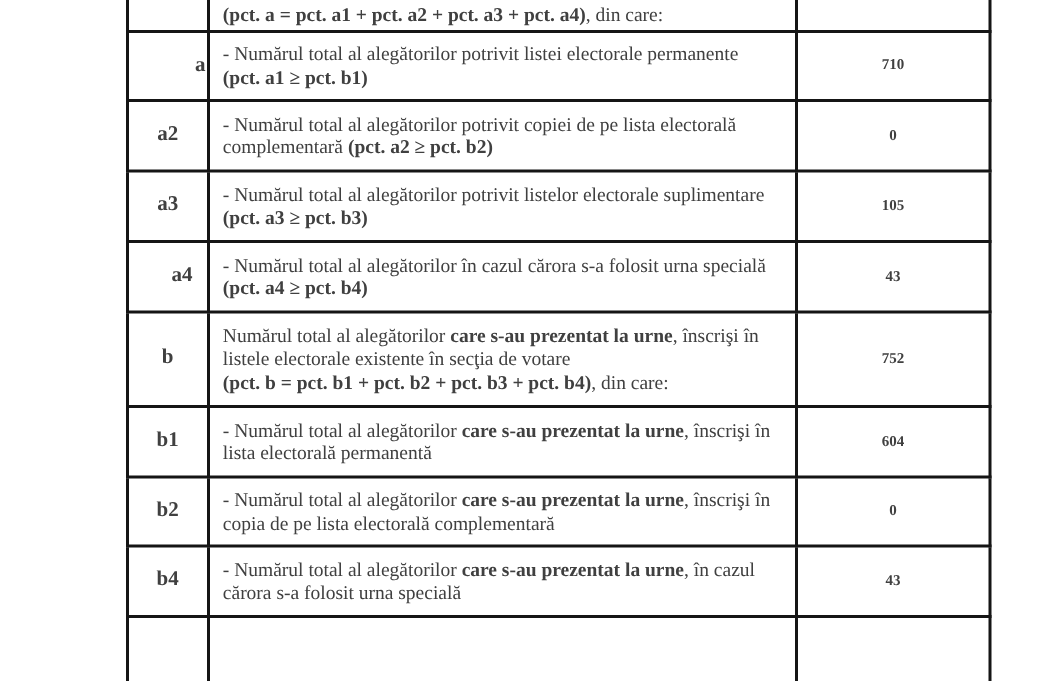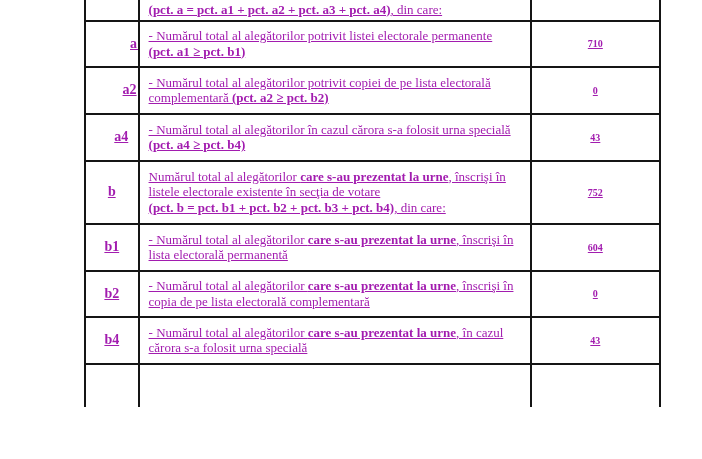--- a/index.html
+++ b/index.html
@@ -2,22 +2,21 @@
 <html><head>
 <meta charset="utf-8">
 <style>
   html,body{margin:0;padding:0;background:#ffffff;}
   .page{
     position:relative;
     width:702px;height:459px;
     background:#ffffff;
     overflow:hidden;
     font-family:"Liberation Serif", serif;
-    color:#a21caf;
-    text-decoration:underline;
+    color:#404040;
   }
   table.tally{
     border-collapse:collapse;
     table-layout:fixed;
     margin-left:84px;
     width:577px;
   }
   td{
     border:2px solid #151515;
     vertical-align:middle;
@@ -64,23 +63,28 @@
     <td class="code" style="height: 16px;"></td>
     <td class="desc"><span class="b nw">(pct. a = pct. a1 + pct. a2 + pct. a3 + pct. a4)</span><span>, din care:</span></td>
     <td class="value"></td>
   </tr>
         <tr>
     <td class="code" style="height: 42px; padding-left: 44px;">a1</td>
     <td class="desc"><span>- Numărul total al alegătorilor potrivit listei electorale permanente </span><span class="b nw">(pct. a1 ≥ pct. b1)</span></td>
     <td class="value">710</td>
   </tr>
         <tr>
-    <td class="code" style="height: 43px; text-align: right;">a2</td>
+    <td class="code" style="height: 43px;">a2</td>
     <td class="desc"><span>- Numărul total al alegătorilor potrivit copiei de pe lista electorală complementară </span><span class="b nw">(pct. a2 ≥ pct. b2)</span></td>
     <td class="value">0</td>
+  </tr>
+        <tr>
+    <td class="code" style="height: 43px;">a3</td>
+    <td class="desc"><span>- Numărul total al alegătorilor potrivit listelor electorale suplimentare </span><span class="b nw">(pct. a3 ≥ pct. b3)</span></td>
+    <td class="value">105</td>
   </tr>
         <tr>
     <td class="code" style="height: 43px; padding-left: 20px;">a4</td>
     <td class="desc"><span>- Numărul total al alegătorilor în cazul cărora s-a folosit urna specială </span><span class="b nw">(pct. a4 ≥ pct. b4)</span></td>
     <td class="value">43</td>
   </tr>
         <tr>
     <td class="code" style="height: 59px;">b</td>
     <td class="desc"><span>Numărul total al alegătorilor </span><span class="b">care s-au prezentat la urne</span><span>, înscrişi în listele electorale existente în secţia de votare </span><span class="b nw">(pct. b = pct. b1 + pct. b2 + pct. b3 + pct. b4)</span><span>, din care:</span></td>
     <td class="value">752</td>

